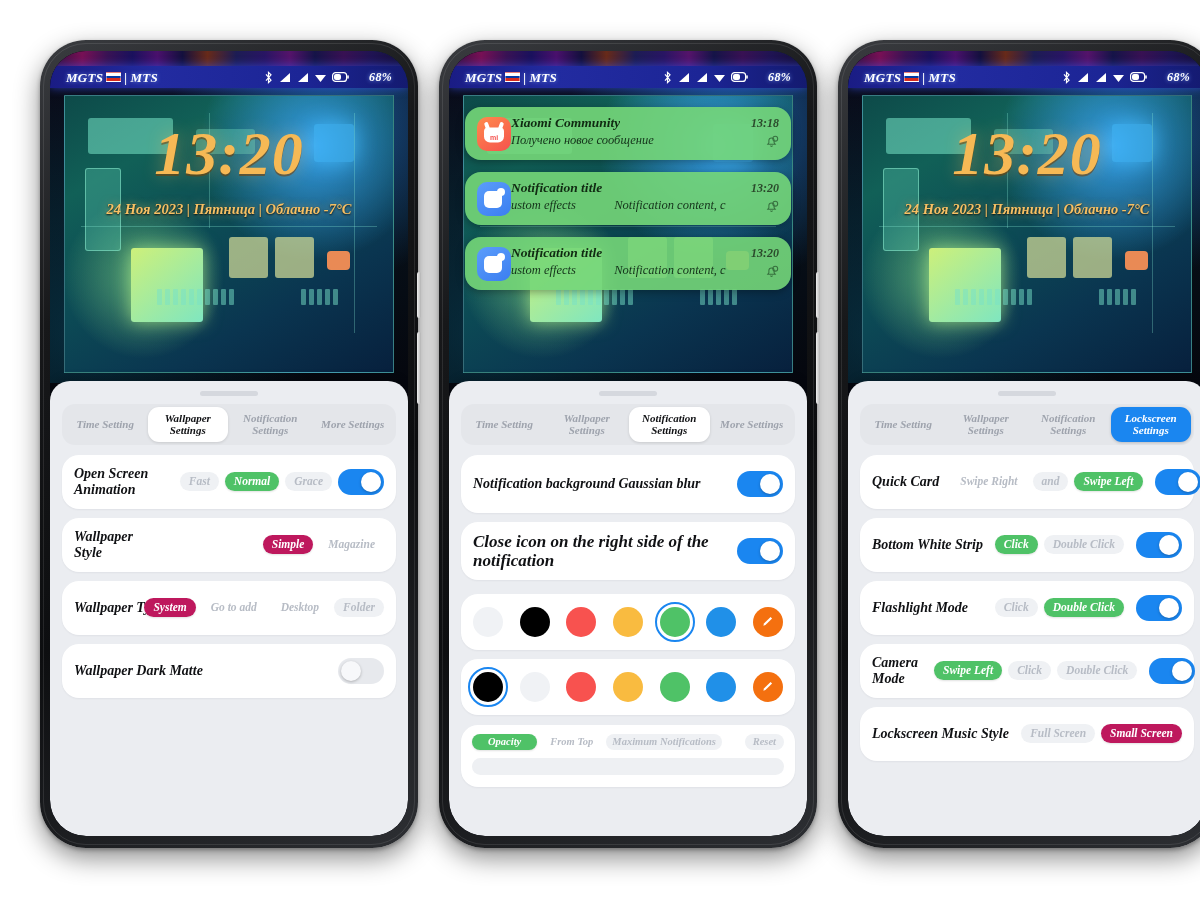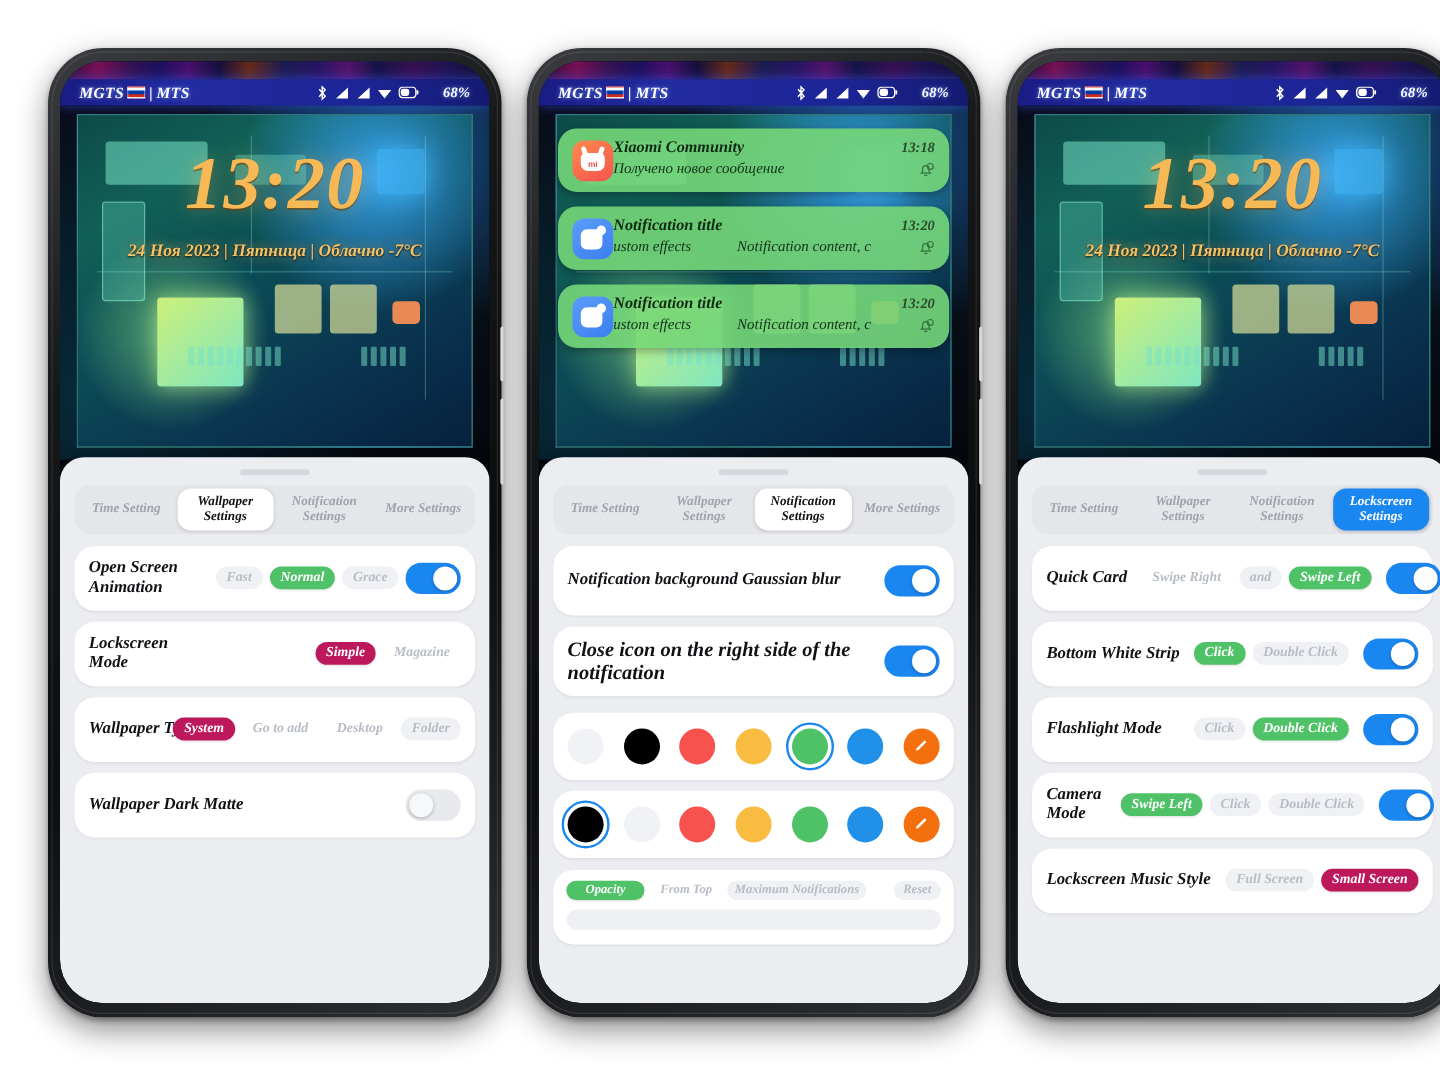--- a/index.html
+++ b/index.html
@@ -283,21 +283,21 @@
             <span class="pill off">Fast</span>
             <span class="pill green">Normal</span>
             <span class="pill off">Grace</span>
           </span>
           <span class="toggle on">
               <span class="knob"></span>
             </span>
         </div>
 
         <div class="card">
-          <span class="label" style="max-width:86px">Lockscreen Mode</span>
+          <span class="label" style="max-width:86px">Wallpaper Style</span>
           <span class="spacer"></span>
           <span class="opts">
             <span class="pill blue">Simple</span>
             <span class="pill plain">Magazine</span>
           </span>
         </div>
 
         <div class="card" style="position:relative">
           <span class="label" style="white-space:nowrap">Wallpaper Type</span>
           <span class="spacer"></span>

